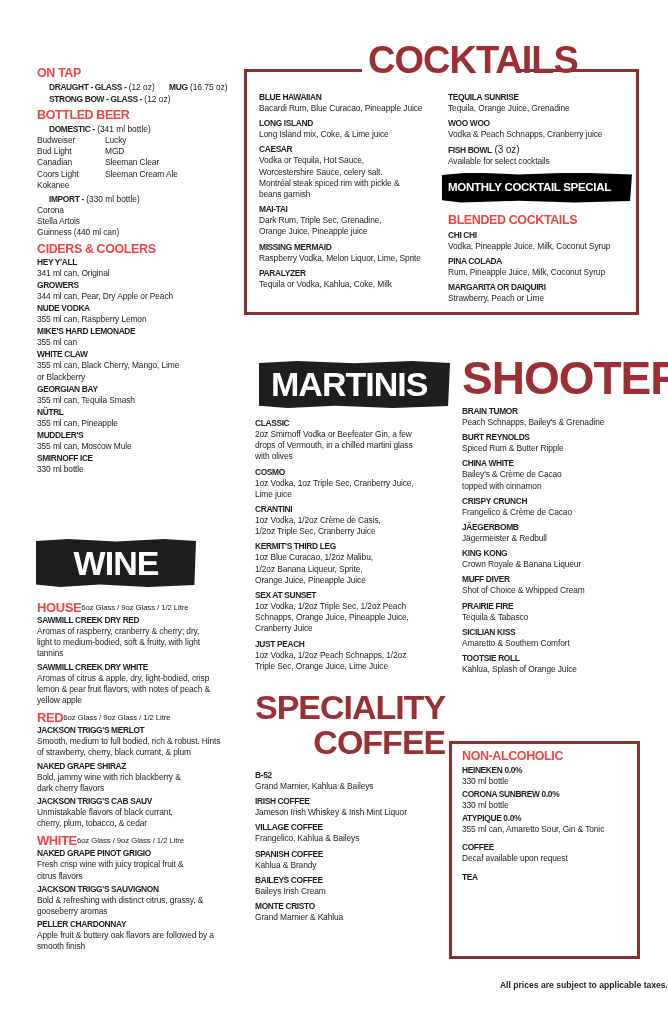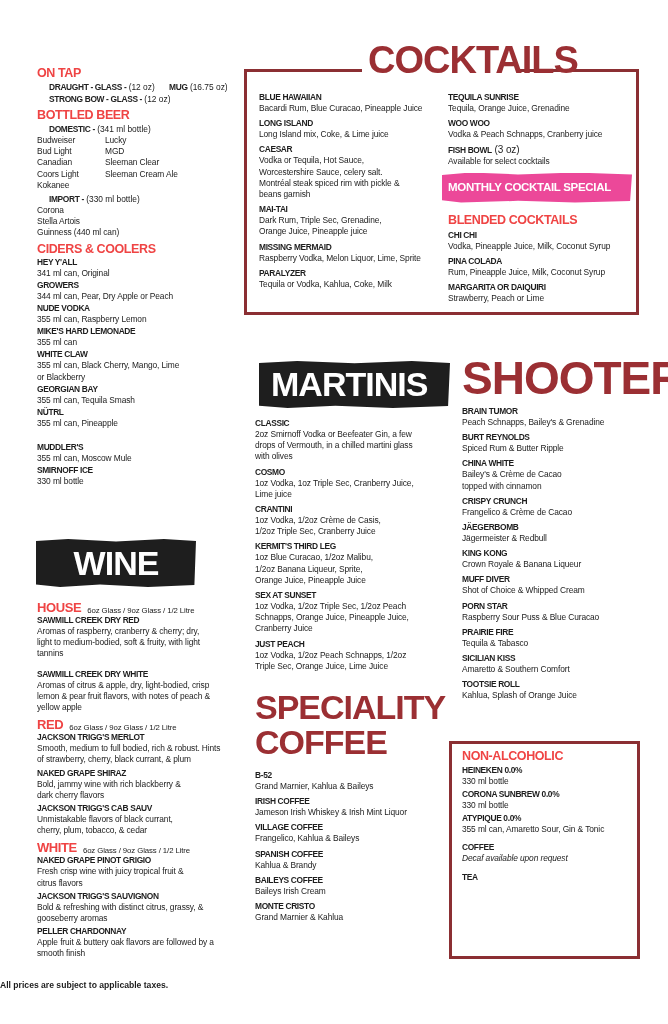--- a/index.html
+++ b/index.html
@@ -24,51 +24,51 @@
 
   
   #cocktails-box { left: 244px; top: 69px; width: 395px; height: 246px; border: 3px solid #8b2f33; border-top: none; }
   .box-top-left { position: absolute; left: 244px; top: 69px; width: 118px; height: 3px; background: #8b2f33; }
   .box-top-right { position: absolute; left: 520px; top: 69px; width: 119px; height: 3px; background: #8b2f33; }
   #cocktails-title { left: 368px; top: 40px; font-size: 38px; line-height: 40px; }
 
   #cocktails-col1 { left: 259px; top: 92px; width: 180px; }
   #cocktails-col2 { left: 448px; top: 92px; width: 180px; }
 
-  .special-banner { margin-left: -6px; margin-top: 5px; width: 190px; height: 30px; background: #ec4899; color: #fff; font-weight: bold; font-size: 11.5px; letter-spacing: -0.3px; padding: 8px 0 0 6px; text-transform: uppercase; clip-path: polygon(0 8%, 15% 0, 40% 6%, 70% 0, 100% 6%, 99% 95%, 70% 100%, 40% 94%, 10% 100%, 0 92%); }
+  .special-banner { margin-left: -6px; margin-top: 5px; width: 190px; height: 30px; background: #000000; color: #fff; font-weight: bold; font-size: 11.5px; letter-spacing: -0.3px; padding: 8px 0 0 6px; text-transform: uppercase; clip-path: polygon(0 8%, 15% 0, 40% 6%, 70% 0, 100% 6%, 99% 95%, 70% 100%, 40% 94%, 10% 100%, 0 92%); }
   .blended-title { margin-top: 10px; margin-bottom: 2px; }
 
   
   .dark-banner { position: absolute; background: #1e1e1e; color: #fff; font-weight: bold; text-transform: uppercase; letter-spacing: -1px; clip-path: polygon(0 4%, 20% 0, 50% 5%, 80% 0, 100% 4%, 99% 96%, 70% 100%, 40% 95%, 15% 100%, 0 95%); }
   #wine-banner { left: 36px; top: 539px; width: 160px; height: 48px; font-size: 34px; line-height: 48px; text-align: center; }
   #martinis-banner { left: 259px; top: 361px; width: 191px; height: 47px; font-size: 34px; line-height: 47px; padding-left: 12px; }
 
   
   #wine { left: 37px; top: 600px; width: 200px; }
-  .wine-head { display: flex; align-items: flex-end; gap: 6px; }
+  .wine-head { display: flex; align-items: center; gap: 0; }
   .wine-head .h-small { font-size: 13px; }
   .wine-head .sizes { font-size: 7.8px; letter-spacing: -0.1px; }
 
   
   #martinis { left: 255px; top: 418px; width: 185px; }
 
   
-  #coffee-title { left: 255px; top: 690px; font-size: 34px; line-height: 35px; }
+  #coffee-title { left: 255px; top: 690px; font-size: 34px; line-height: 35px; text-align: right; }
   #coffee { left: 255px; top: 770px; width: 185px; }
 
   
   #shooters-title { left: 462px; top: 358px; font-size: 46px; line-height: 40px; }
   #shooters { left: 462px; top: 406px; width: 185px; }
 
   
   #nonalc-box { left: 449px; top: 741px; width: 191px; height: 218px; border: 3px solid #8b2f33; }
   #nonalc { left: 462px; top: 749px; width: 175px; }
-  .italic { font-style: italic; }
-
-  #footer { left: 0; top: 980px; width: 668px; text-align: left; font-weight: bold; font-size: 8.6px; color: #1d1d1d; }
+  .italic { }
+
+  #footer { left: 0; top: 980px; width: 668px; text-align: right; font-weight: bold; font-size: 8.6px; color: #1d1d1d; }
 </style>
 </head>
 <body>
 
 <div id="left" class="abs">
   <div class="h-small">ON TAP</div>
   <div class="tap-line">
     <b>DRAUGHT - GLASS -</b><span> (12 oz) </span><b>MUG</b><span> (16.75 oz)</span>
   </div>
   <div class="tap-line">
@@ -113,21 +113,21 @@
         <div class="desc">355 ml can</div>
       </div>
     <div class="item" style="margin-bottom:1px">
         <div class="name">WHITE CLAW</div>
         <div class="desc" style="width:150px">355 ml can, Black Cherry,  Mango, Lime or Blackberry</div>
       </div>
     <div class="item" style="margin-bottom:1px">
         <div class="name">GEORGIAN BAY</div>
         <div class="desc">355 ml can, Tequila Smash</div>
       </div>
-    <div class="item" style="margin-bottom:13px">
+    <div class="item" style="margin-bottom:1px">
         <div class="name">NÜTRL</div>
         <div class="desc">355 ml can, Pineapple</div>
       </div>
     <div class="item" style="margin-bottom:1px">
         <div class="name">MUDDLER'S</div>
         <div class="desc">355 ml can, Moscow Mule</div>
       </div>
     <div class="item" style="margin-bottom:1px">
         <div class="name">SMIRNOFF ICE</div>
         <div class="desc">330 ml bottle</div>
@@ -195,21 +195,21 @@
       <div class="desc">Strawberry, Peach or Lime</div>
     </div>
 </div>
 
 <div id="wine-banner" class="dark-banner">WINE</div>
 <div id="wine" class="abs">
   <div class="wine-head">
       <span class="h-small">HOUSE</span>
       <span class="sizes">6oz Glass / 9oz Glass / 1/2 Litre</span>
     </div>
-  <div class="item" style="margin-bottom:9px">
+  <div class="item" style="margin-bottom:2px">
       <div class="name">SAWMILL CREEK DRY RED</div>
       <div class="desc" style="width:175px">Aromas of raspberry, cranberry &amp; cherry; dry, light to medium-bodied, soft &amp; fruity, with light tannins</div>
     </div>
   <div class="item">
       <div class="name">SAWMILL CREEK DRY WHITE</div>
       <div class="desc" style="width:175px">Aromas of citrus &amp; apple, dry, light-bodied, crisp lemon &amp; pear fruit flavors, with notes of peach &amp; yellow apple</div>
     </div>
 
   <div class="wine-head">
       <span class="h-small">RED</span>
@@ -329,24 +329,20 @@
     </div>
   <div class="item">
       <div class="name">KING KONG</div>
       <div class="desc">Crown Royale &amp; Banana Liqueur</div>
     </div>
   <div class="item">
       <div class="name">MUFF DIVER</div>
       <div class="desc">Shot of Choice &amp; Whipped Cream</div>
     </div>
   <div class="item">
-      <div class="name">PORN STAR</div>
-      <div class="desc">Raspberry Sour Puss &amp; Blue Curacao</div>
-    </div>
-  <div class="item">
       <div class="name">PRAIRIE FIRE</div>
       <div class="desc">Tequila &amp; Tabasco</div>
     </div>
   <div class="item">
       <div class="name">SICILIAN KISS</div>
       <div class="desc">Amaretto &amp; Southern Comfort</div>
     </div>
   <div class="item">
       <div class="name">TOOTSIE ROLL</div>
       <div class="desc">Kahlua, Splash of Orange Juice</div>

